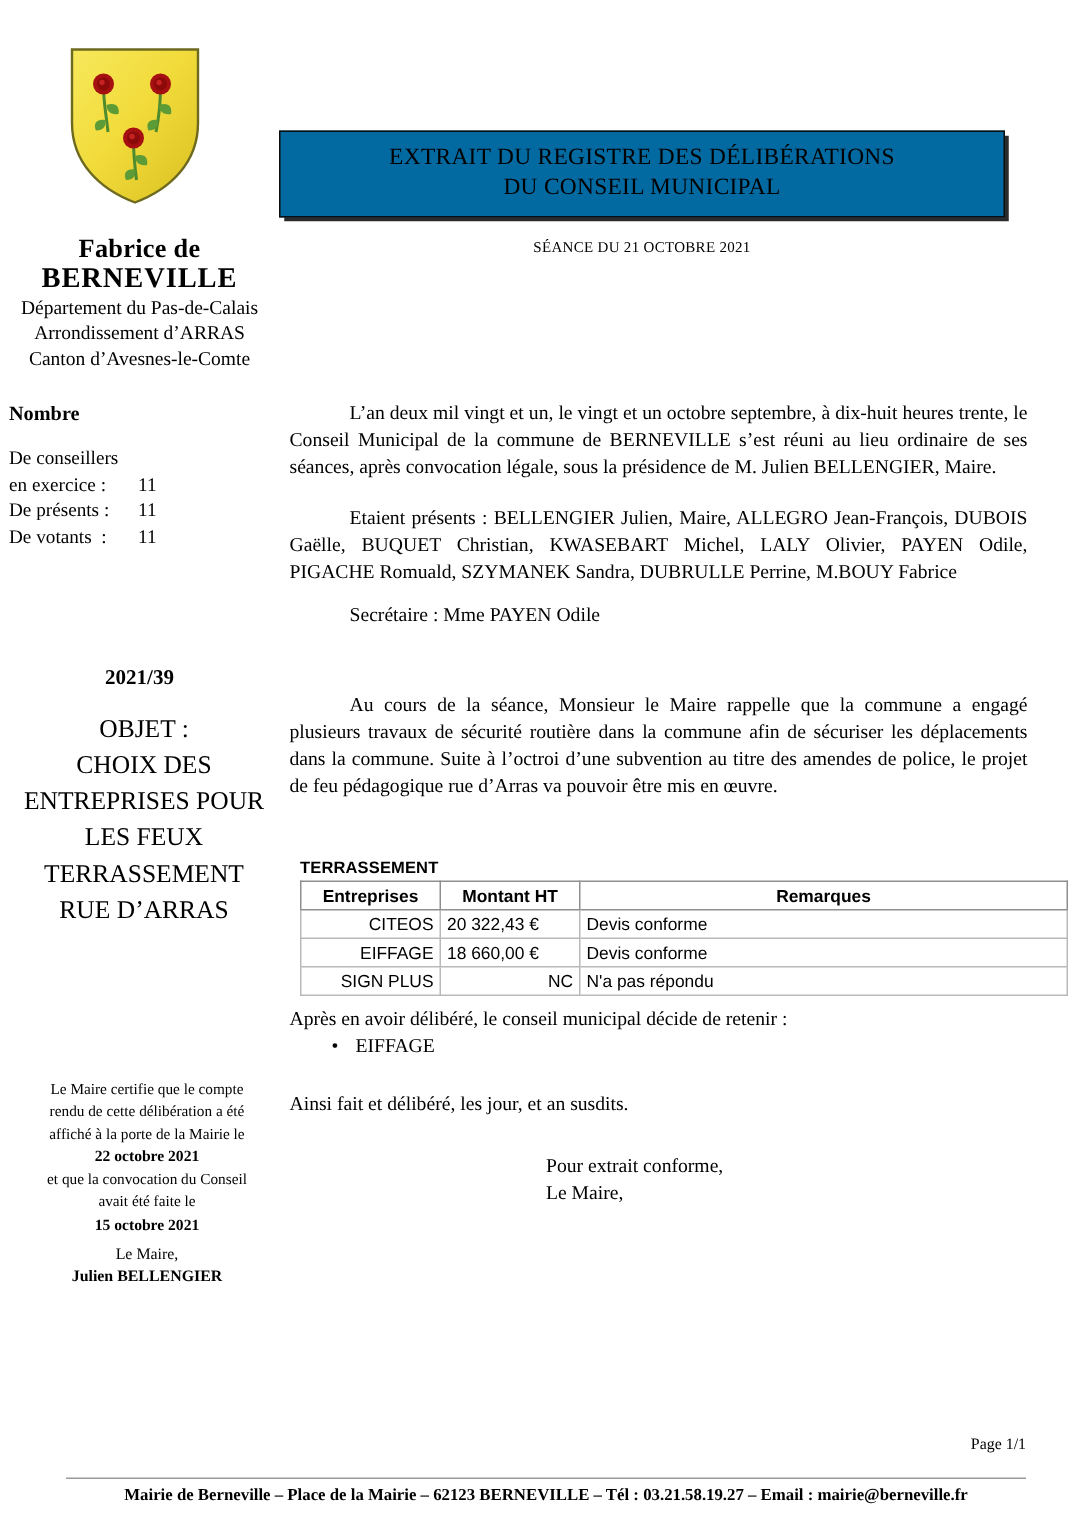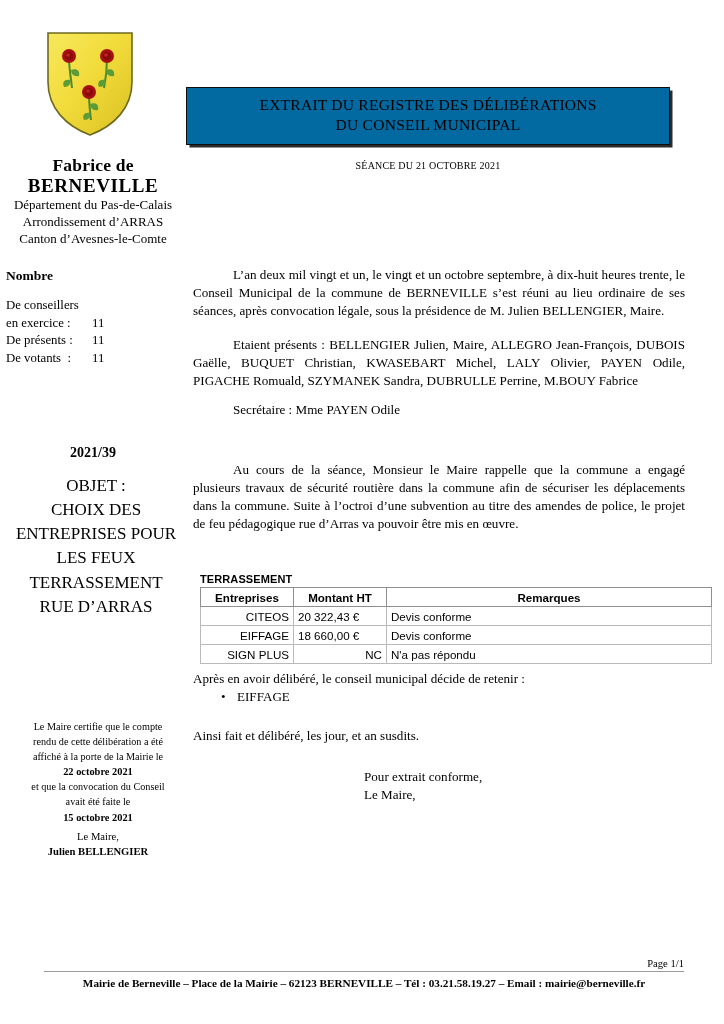--- a/index.html
+++ b/index.html
@@ -239,21 +239,21 @@
   
   .footer {
     position: absolute;
     left: 44px;
     top: 958px;
     width: 640px;
   }
   .page-num {
     text-align: right;
     font-size: 10.6px;
-    margin-bottom: 2px;
+    margin-bottom: 16px;
   }
   .footer-rule {
     border-top: 1px solid #9a9a9a;
     width: 100%;
     height: 0;
   }
   .footer-text {
     margin-top: 5px;
     text-align: center;
     font-size: 11.2px;

